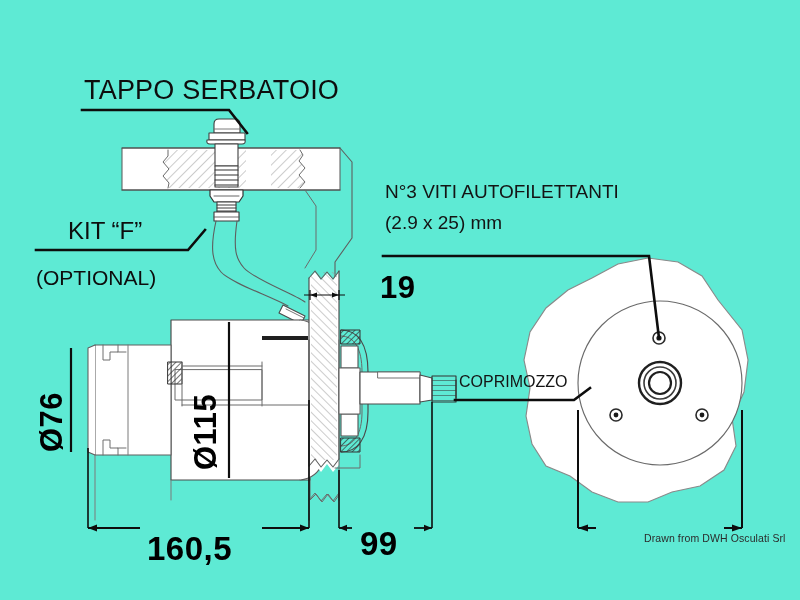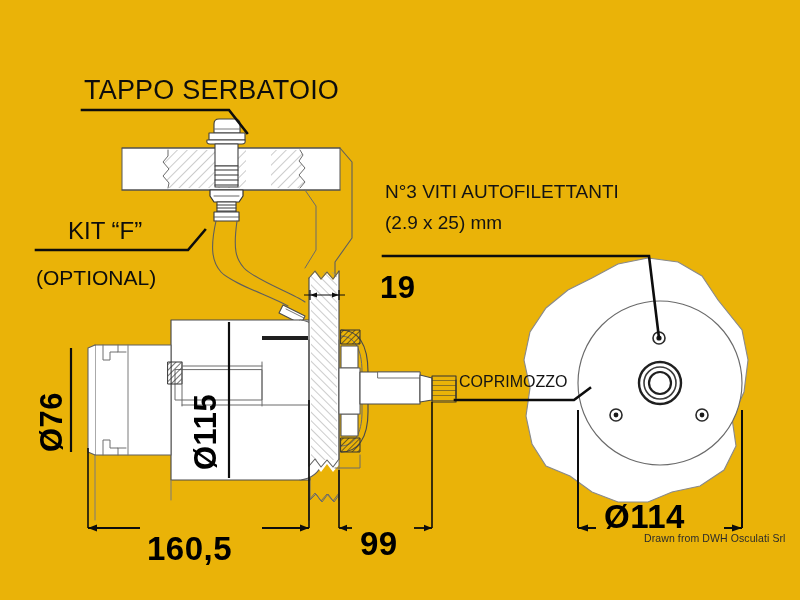--- a/index.html
+++ b/index.html
@@ -9,21 +9,21 @@
     background: #ffffff;
   }
   body {
     font-family: "Liberation Sans", sans-serif;
     -webkit-font-smoothing: antialiased;
   }
   #stage {
     position: relative;
     width: 800px;
     height: 600px;
-    background: #eab308;
+    background: #5eead4;
     overflow: hidden;
   }
   #drawing {
     position: absolute;
     left: 0;
     top: 0;
     width: 800px;
     height: 600px;
   }
   .lbl {
@@ -332,17 +332,16 @@
   <div class="lbl dim-heavy rot90" style="left:36px; top:452px;">Ø76</div>
 
   <div class="lbl dim-heavy rot90" style="left:190px; top:470px;">Ø115</div>
 
   <div class="lbl dim-heavy" style="left:380px; top:272px;">19</div>
 
   <div class="lbl dim-heavy-lg" style="left:147px; top:500px;margin-top:32px;">160,5</div>
 
   <div class="lbl dim-heavy-lg" style="left:360px; top:500px;margin-top:27px;">99</div>
 
-  <div class="lbl dim-heavy-lg" style="left:604px; top:500px;">Ø114</div>
 
   <div class="lbl watermark" style="left:638px; top:533px;padding-left:6px;">Drawn from DWH Osculati Srl</div>
 
 </div>
 
 </body></html>

